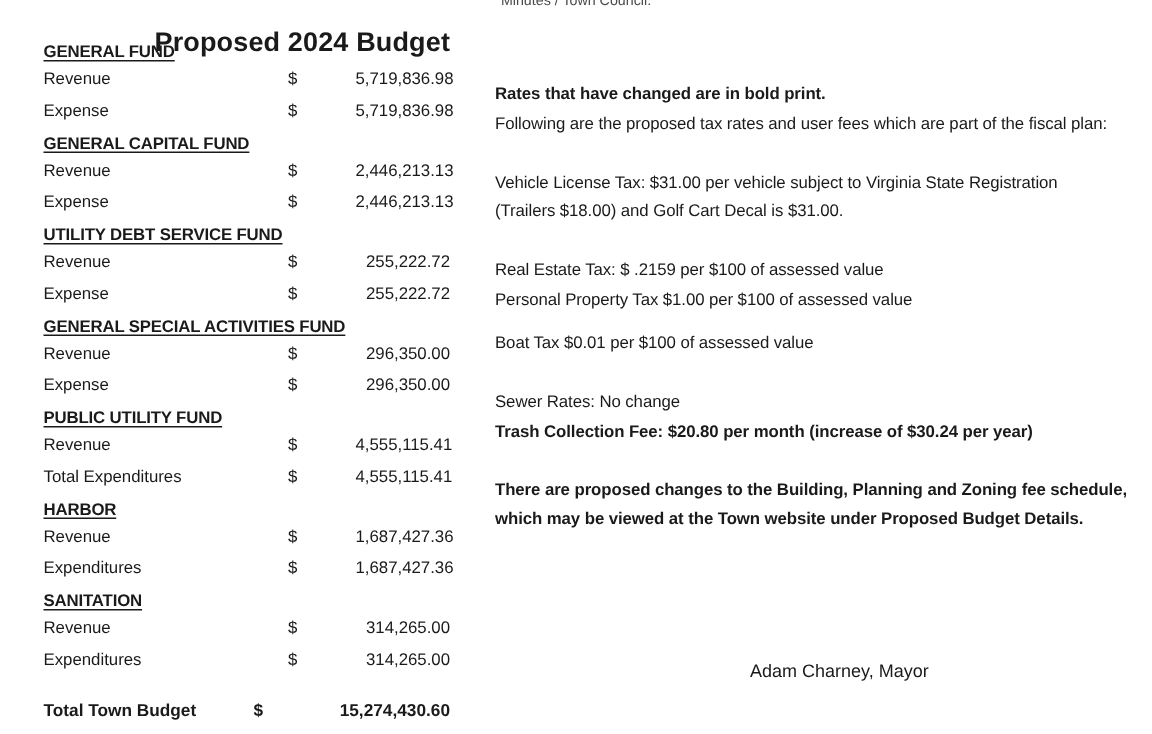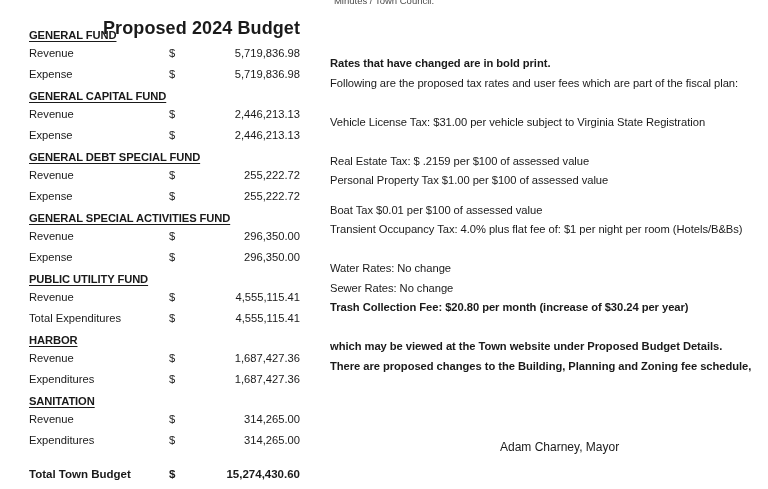--- a/index.html
+++ b/index.html
@@ -55,20 +55,21 @@
     letter-spacing: -0.1px;
     white-space: nowrap;
     height: 19px;
     line-height: 15px;
   }
   .fund-row {
     display: flex;
     align-items: baseline;
     height: 21px;
     font-size: 11.2px;
+    gap: 23px;
   }
   .fund-row .row-label {
     width: 140px;
     flex: 0 0 140px;
     white-space: nowrap;
   }
   .fund-row .row-currency {
     width: 22px;
     flex: 0 0 22px;
     text-align: left;
@@ -156,21 +157,21 @@
     <div class="fund-row">
       <span class="row-label">Revenue</span>
       <span class="row-currency">$</span>
       <span class="row-amount">2,446,213.13</span>
     </div>
     <div class="fund-row">
       <span class="row-label">Expense</span>
       <span class="row-currency">$</span>
       <span class="row-amount">2,446,213.13</span>
     </div>
-    <div class="fund-heading">GENERAL DEBT SPECIAL FUND</div>
+    <div class="fund-heading">UTILITY DEBT SERVICE FUND</div>
     <div class="fund-row">
       <span class="row-label">Revenue</span>
       <span class="row-currency">$</span>
       <span class="row-amount">255,222.72</span>
     </div>
     <div class="fund-row">
       <span class="row-label">Expense</span>
       <span class="row-currency">$</span>
       <span class="row-amount">255,222.72</span>
     </div>
@@ -223,28 +224,27 @@
       <span class="row-currency">$</span>
       <span class="row-amount">15,274,430.60</span>
     </div>
   </div>
 
 <div class="notes-column" id="notes-column">
     <div class="note-line bold">Rates that have changed are in bold print.</div>
     <div class="note-line">Following are the proposed tax rates and user fees which are part of the fiscal plan:</div>
     <div class="note-gap"></div>
     <div class="note-line">Vehicle License Tax:  $31.00 per vehicle subject to Virginia State Registration</div>
+    <div class="note-line"> (Trailers $18.00) and Golf Cart Decal is $31.00.</div>
     <div class="note-gap"></div>
     <div class="note-line">Real Estate Tax:  $ .2159 per $100 of assessed value</div>
     <div class="note-line">Personal Property Tax $1.00 per $100 of assessed value</div>
     <div class="note-gap small"></div>
     <div class="note-line">Boat Tax $0.01 per $100 of assessed value</div>
-    <div class="note-line">Transient Occupancy Tax:  4.0% plus flat fee of: $1 per night per room (Hotels/B&amp;Bs)</div>
-    <div class="note-gap"></div>
-    <div class="note-line">Water Rates: No change</div>
+    <div class="note-gap"></div>
     <div class="note-line">Sewer Rates: No change</div>
     <div class="note-line bold">Trash Collection Fee:  $20.80 per month (increase of $30.24 per year)</div>
     <div class="note-gap"></div>
+    <div class="note-line bold">There are proposed changes to the Building, Planning and Zoning fee schedule,</div>
     <div class="note-line bold">which may be viewed at the Town website under Proposed Budget Details.</div>
-    <div class="note-line bold">There are proposed changes to the Building, Planning and Zoning fee schedule,</div>
   </div>
 
 <div class="signature">Adam Charney, Mayor</div>
 
 </body></html>

